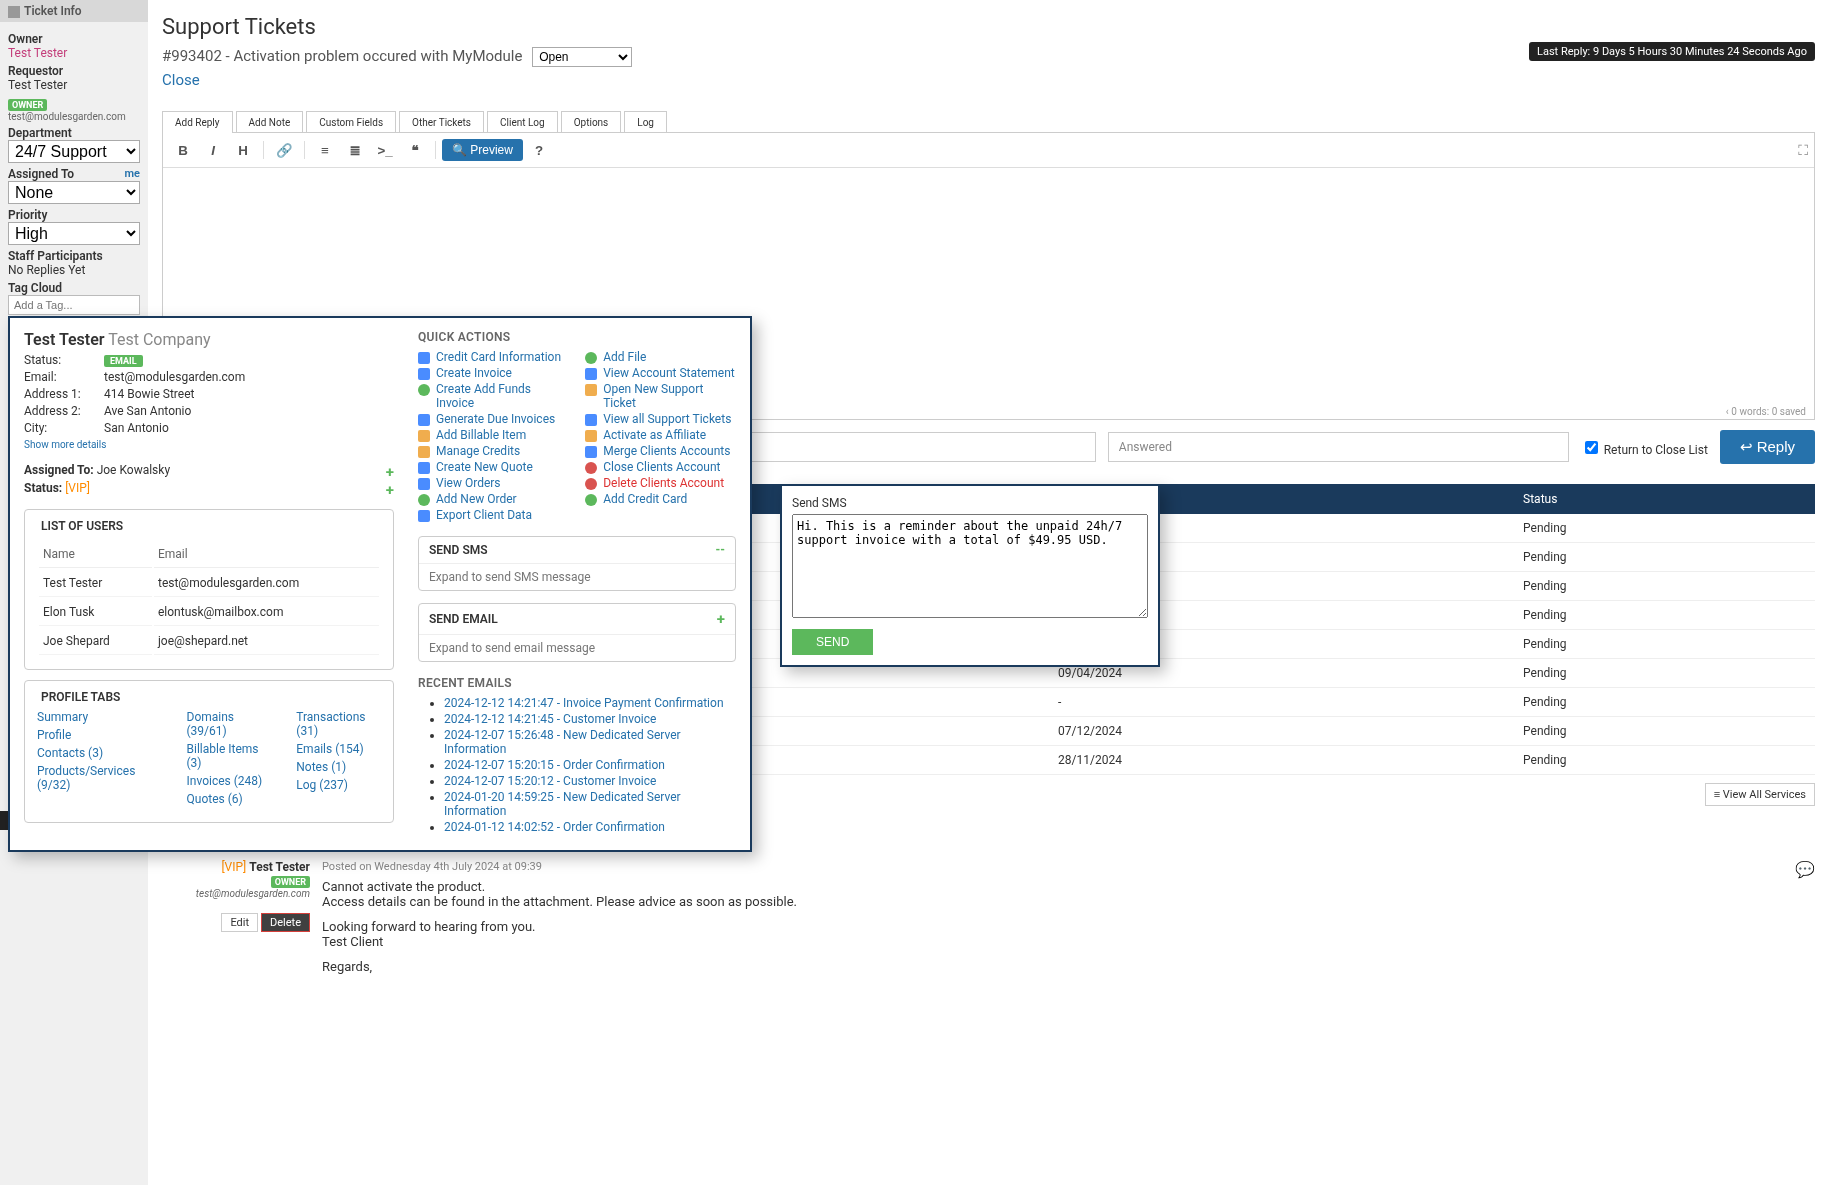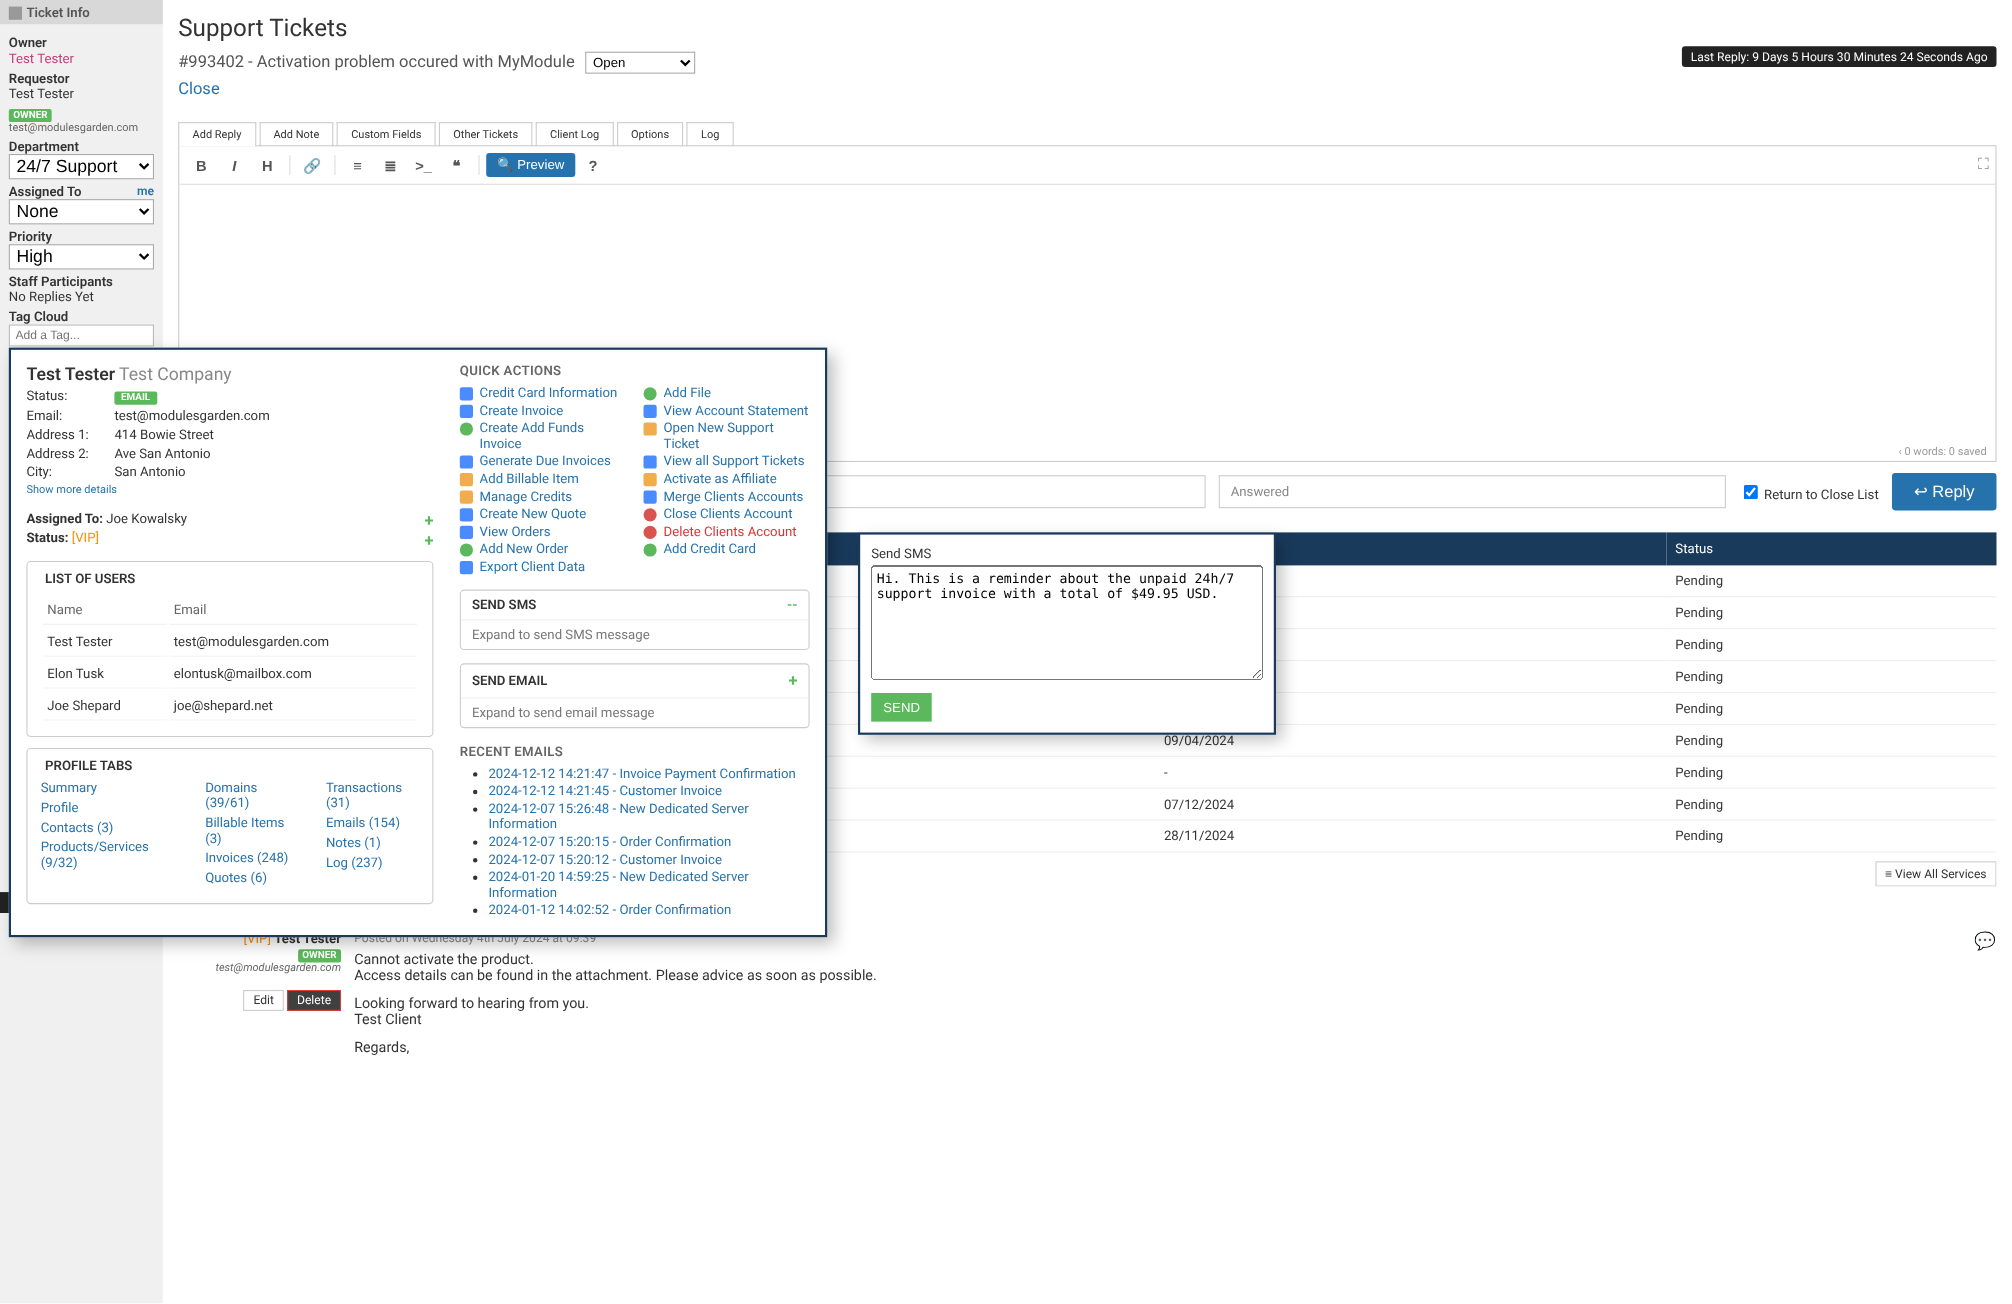--- a/index.html
+++ b/index.html
@@ -37,21 +37,21 @@
 .editor-area{min-height:236px;padding:8px;outline:none}
 .editor-foot{text-align:right;font-size:10px;color:#999;padding:2px 8px}
 .replybar{display:flex;gap:12px;margin-top:10px;align-items:center}
 .rb-sel{flex:1;border:1px solid #ccc;padding:7px 10px;font-size:12px;color:#888}
 .rt-lbl{font-size:12px}
 .reply-btn{background:#2672ac;color:#fff;border:none;padding:8px 20px;font-size:15px;border-radius:3px;cursor:pointer}
 .dtbl{width:100%;border-collapse:collapse;margin-top:20px;font-size:12px}
 .dtbl th{background:#1a3a5c;color:#fff;padding:8px;text-align:left;font-weight:400}
 .dtbl td{padding:7px 8px;border-bottom:1px solid #eee}
 .vall{float:right;border:1px solid #ccc;padding:4px 8px;font-size:11px;margin-top:8px;cursor:pointer}
-.msg{margin-top:40px;display:flex}
+.msg{margin-top:54px;display:flex}
 .msg-side{width:160px;text-align:right;padding-right:12px;font-size:12px}
 .vip{color:#ff8c00}
 .msg-body{flex:1;font-size:13px}
 .msg-date{color:#888;font-size:11px;margin-bottom:6px}
 .msg-btn{display:inline-block;border:1px solid #ccc;padding:2px 8px;font-size:11px;margin-top:6px;cursor:pointer}
 .msg-btn.del{background:#404040;color:#fff;border-color:#d43f3a}
 
 .popup{position:absolute;left:8px;top:316px;width:744px;background:#fff;border:2px solid #1a3a5c;box-shadow:6px 6px 14px rgba(0,0,0,0.25);padding:12px 14px;z-index:50}
 .pop-cols{display:flex;gap:24px}
 .pop-left{width:370px}
@@ -81,21 +81,21 @@
 .qa-col a.red{color:#d33}
 .panel{border:1px solid #ccc;border-radius:4px;margin-top:12px}
 .panel-hd{padding:6px 10px;font-size:12px;font-weight:600;display:flex;justify-content:space-between;align-items:center;border-bottom:1px solid #eee}
 .panel-bd{padding:6px 10px;font-size:12px;color:#777}
 .minus{color:#5cb85c;font-weight:700}
 .emails{list-style:disc;padding-left:26px;font-size:12px;margin:4px 0}
 .emails li{margin-bottom:2px}
 
 .sms-pop{position:absolute;left:780px;top:484px;width:380px;background:#fff;border:2px solid #1a3a5c;box-shadow:6px 6px 14px rgba(0,0,0,0.25);padding:10px;z-index:60}
 .sms-pop textarea{width:100%;height:104px;font-size:12px;padding:4px;resize:both}
-.send-btn{background:#5cb85c;color:#fff;border:none;padding:6px 11px;font-size:12px;margin-top:8px;cursor:pointer}
+.send-btn{background:#5cb85c;color:#fff;border:none;padding:6px 24px;font-size:12px;margin-top:8px;cursor:pointer}
 .chat-ic{float:right;color:#2672ac;font-size:16px}
 </style>
 </head>
 <body>
 
 <div class="layout">
   <div class="sidebar">
     <div class="sb-hdr"><span class="ic"></span><span>Ticket Info</span></div>
     <div class="sb-body">
       <div class="sb-label">Owner</div>

